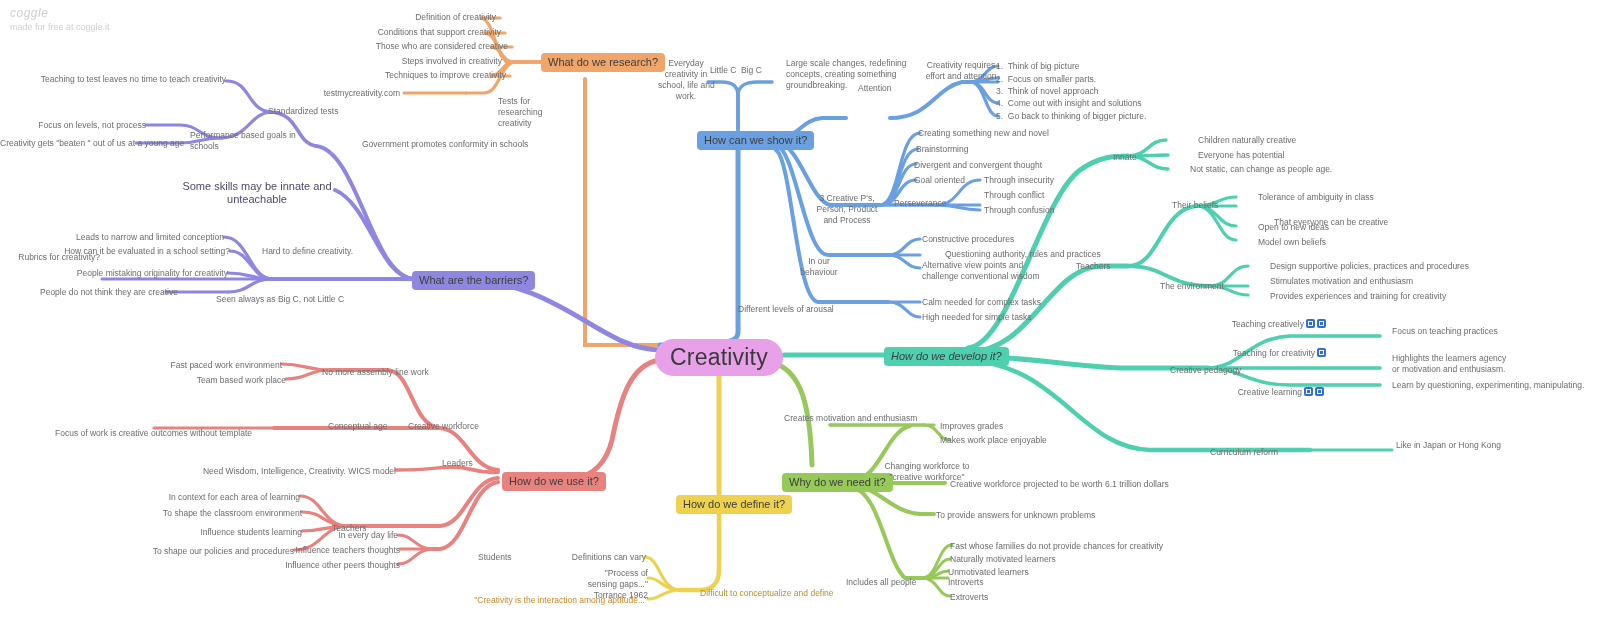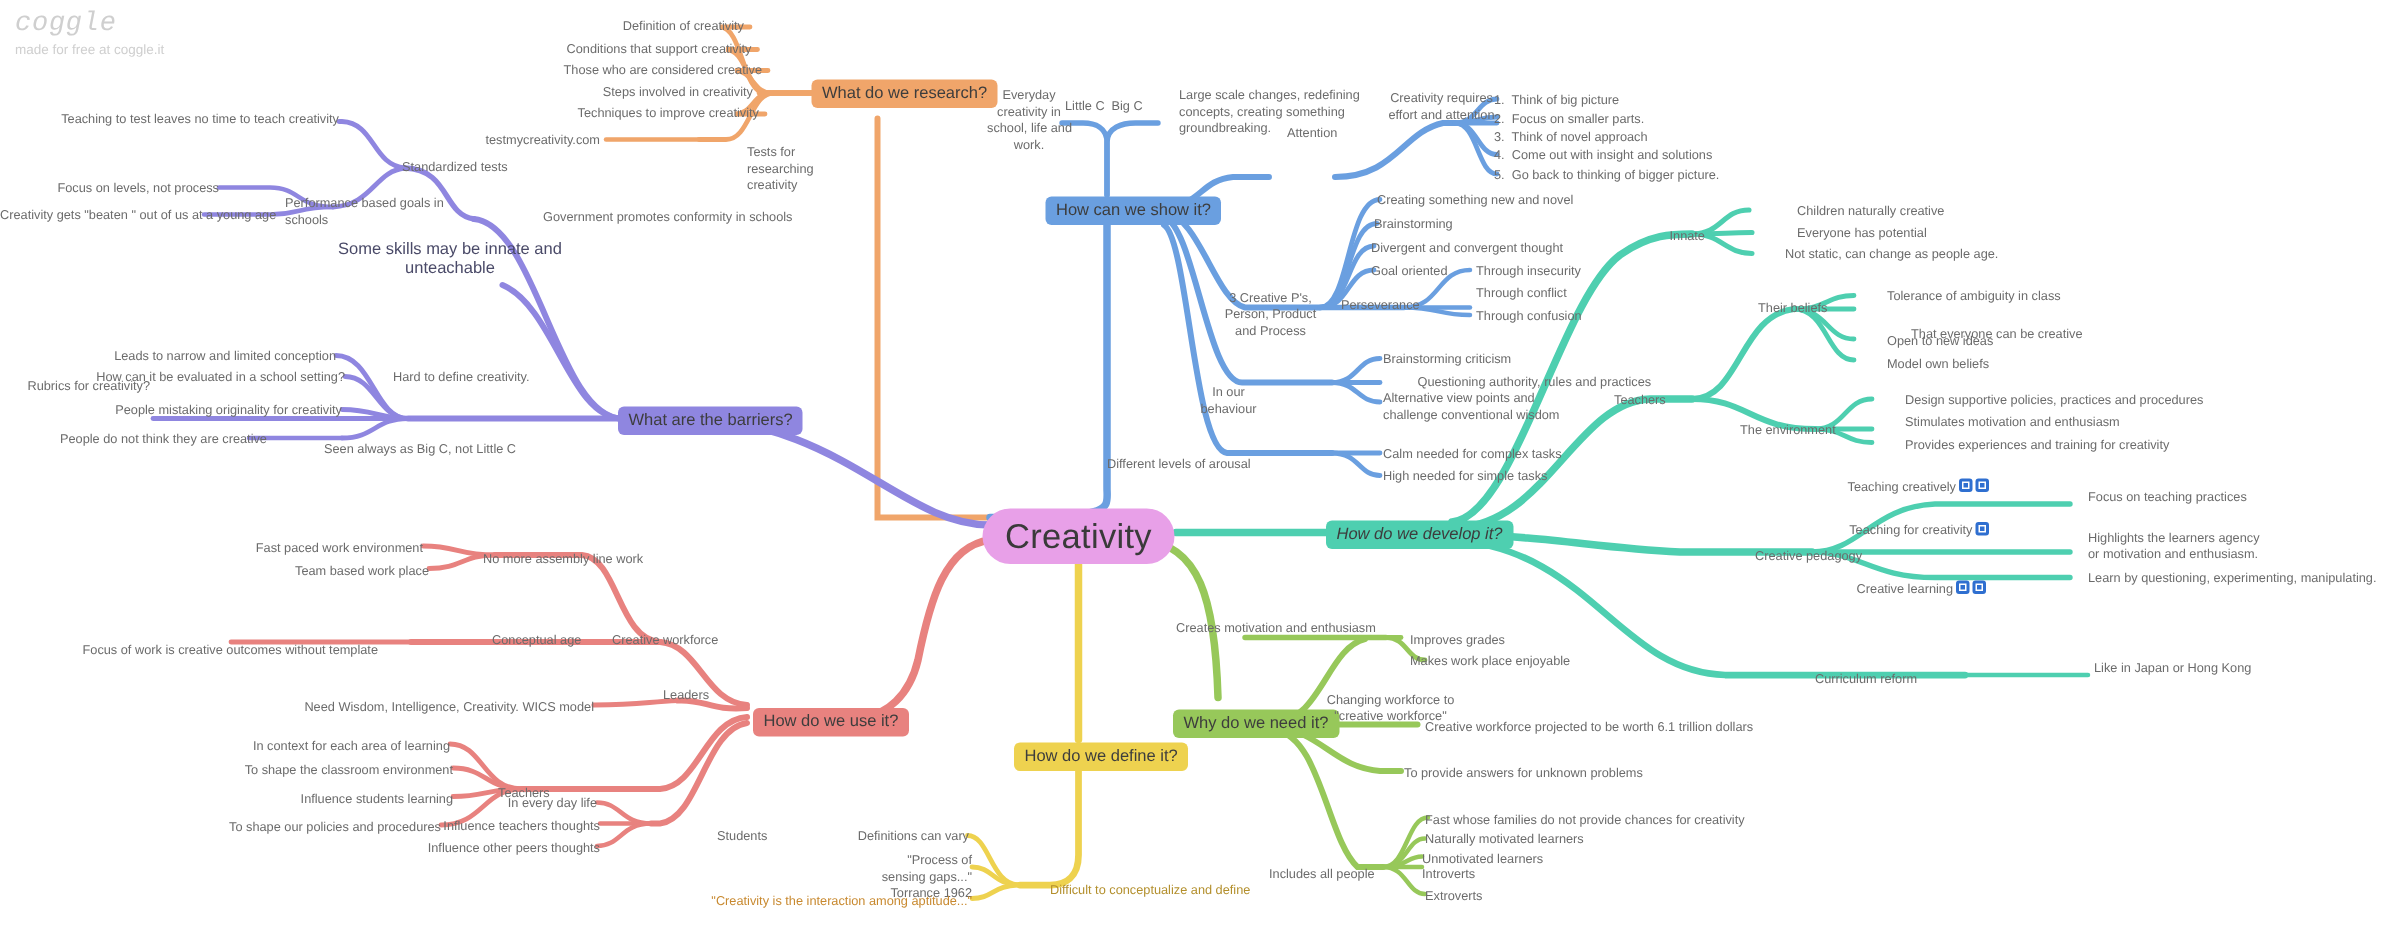--- a/index.html
+++ b/index.html
@@ -6,21 +6,21 @@
   body{width:1600px;height:632px;position:relative;overflow:hidden;
        font-family:"Liberation Sans","DejaVu Sans",sans-serif;color:#5b5b5b;}
   #canvas{position:absolute;left:0;top:0;width:1600px;height:632px;}
   svg.links{position:absolute;left:0;top:0;width:1600px;height:632px;pointer-events:none;}
   .lbl{position:absolute;font-size:8.5px;line-height:11px;color:#6b6b6b;white-space:pre;}
   .lbl.r{text-align:right;}
   .lbl.c{text-align:center;}
   .node{position:absolute;border-radius:4px;padding:3px 7px;font-size:11px;
         line-height:13px;color:#3d3d3d;white-space:nowrap;}
   .brand{position:absolute;left:10px;top:6px;color:#cfcfcf;}
-  .brand .b1{font-family:Liberation Mono, monospace;font-style:italic;font-size:18px;letter-spacing:.5px;}
+  .brand .b1{font-family:Liberation Sans, sans-serif;font-style:italic;font-size:12px;letter-spacing:.5px;}
   .brand .b2{font-size:9px;margin-top:2px;text-align:center;}
   #central{position:absolute;left:655px;top:339px;width:128px;height:37px;
     background:#e8a0e8;border-radius:19px;display:flex;align-items:center;justify-content:center;
     font-size:23px;color:#3a3a3a;letter-spacing:.2px;}
   .badge{display:inline-block;width:9px;height:9px;background:#2f6fd0;border-radius:2px;
          vertical-align:-1px;margin-left:2px;position:relative;}
   .badge::after{content:"";position:absolute;left:2px;top:2px;width:5px;height:5px;
     border:1px solid #fff;box-sizing:border-box;}
 </style>
 </head>
@@ -180,21 +180,21 @@
 creativity</div>
 
   <div class="node" style="left:412px;top:271px;background:#8f86e0;">What are the barriers?</div>
   <div class="lbl r" style="left:30px;top:74px;width:196px;">Teaching to test leaves no time to teach creativity</div>
   <div class="lbl" style="left:268px;top:106px;width:120px;">Standardized tests</div>
   <div class="lbl r" style="left:0px;top:120px;width:146px;">Focus on levels, not process</div>
   <div class="lbl r" style="left:0px;top:138px;width:136px;">Creativity gets "beaten " out of us at a young age</div>
   <div class="lbl" style="left:190px;top:130px;width:110px;">Performance based goals in
 schools</div>
   <div class="lbl" style="left:362px;top:139px;width:180px;">Government promotes conformity in schools</div>
-  <div class="lbl c" style="left:178px;top:160px;width:158px;font-size:11px;line-height:13px;color:#4a4a68;margin-left:43px;">Some skills may be innate and
+  <div class="lbl c" style="left:178px;top:180px;width:158px;font-size:11px;line-height:13px;color:#4a4a68;">Some skills may be innate and
 unteachable</div>
   <div class="lbl r" style="left:40px;top:232px;width:184px;">Leads to narrow and limited conception</div>
   <div class="lbl r" style="left:40px;top:246px;width:190px;">How can it be evaluated in a school setting?</div>
   <div class="lbl r" style="left:0px;top:252px;width:100px;">Rubrics for creativity?</div>
   <div class="lbl r" style="left:40px;top:268px;width:188px;">People mistaking originality for creativity</div>
   <div class="lbl r" style="left:40px;top:287px;width:126px;">People do not think they are creative</div>
   <div class="lbl" style="left:216px;top:294px;width:160px;">Seen always as Big C, not Little C</div>
   <div class="lbl" style="left:262px;top:246px;width:120px;">Hard to define creativity.</div>
 
   <div class="node" style="left:697px;top:131px;background:#6a9fe0;">How can we show it?</div>
@@ -219,21 +219,21 @@
   <div class="lbl" style="left:916px;top:144px;width:120px;">Brainstorming</div>
   <div class="lbl" style="left:914px;top:160px;width:180px;">Divergent and convergent thought</div>
   <div class="lbl" style="left:914px;top:175px;width:120px;">Goal oriented</div>
   <div class="lbl" style="left:984px;top:175px;width:120px;">Through insecurity</div>
   <div class="lbl" style="left:984px;top:190px;width:120px;">Through conflict</div>
   <div class="lbl" style="left:984px;top:205px;width:120px;">Through confusion</div>
   <div class="lbl c" style="left:806px;top:193px;width:82px;">3 Creative P's,
 Person, Product
 and Process</div>
   <div class="lbl" style="left:894px;top:198px;width:80px;">Perseverance</div>
-  <div class="lbl" style="left:922px;top:234px;width:140px;">Brainstorming criticism</div>
+  <div class="lbl" style="left:922px;top:234px;width:140px;">Constructive procedures</div>
   <div class="lbl" style="left:922px;top:249px;width:180px;margin-left:23px;">Questioning authority, rules and practices</div>
   <div class="lbl" style="left:922px;top:260px;width:160px;">Alternative view points and
 challenge conventional wisdom</div>
   <div class="lbl c" style="left:790px;top:256px;width:58px;">In our
 behaviour</div>
   <div class="lbl" style="left:922px;top:297px;width:150px;">Calm needed for complex tasks</div>
   <div class="lbl" style="left:922px;top:312px;width:150px;">High needed for simple tasks</div>
   <div class="lbl" style="left:738px;top:304px;width:120px;">Different levels of arousal</div>
 
   <div class="node" style="left:884px;top:347px;background:#4ecfb0;font-style:italic;">How do we develop it?</div>

